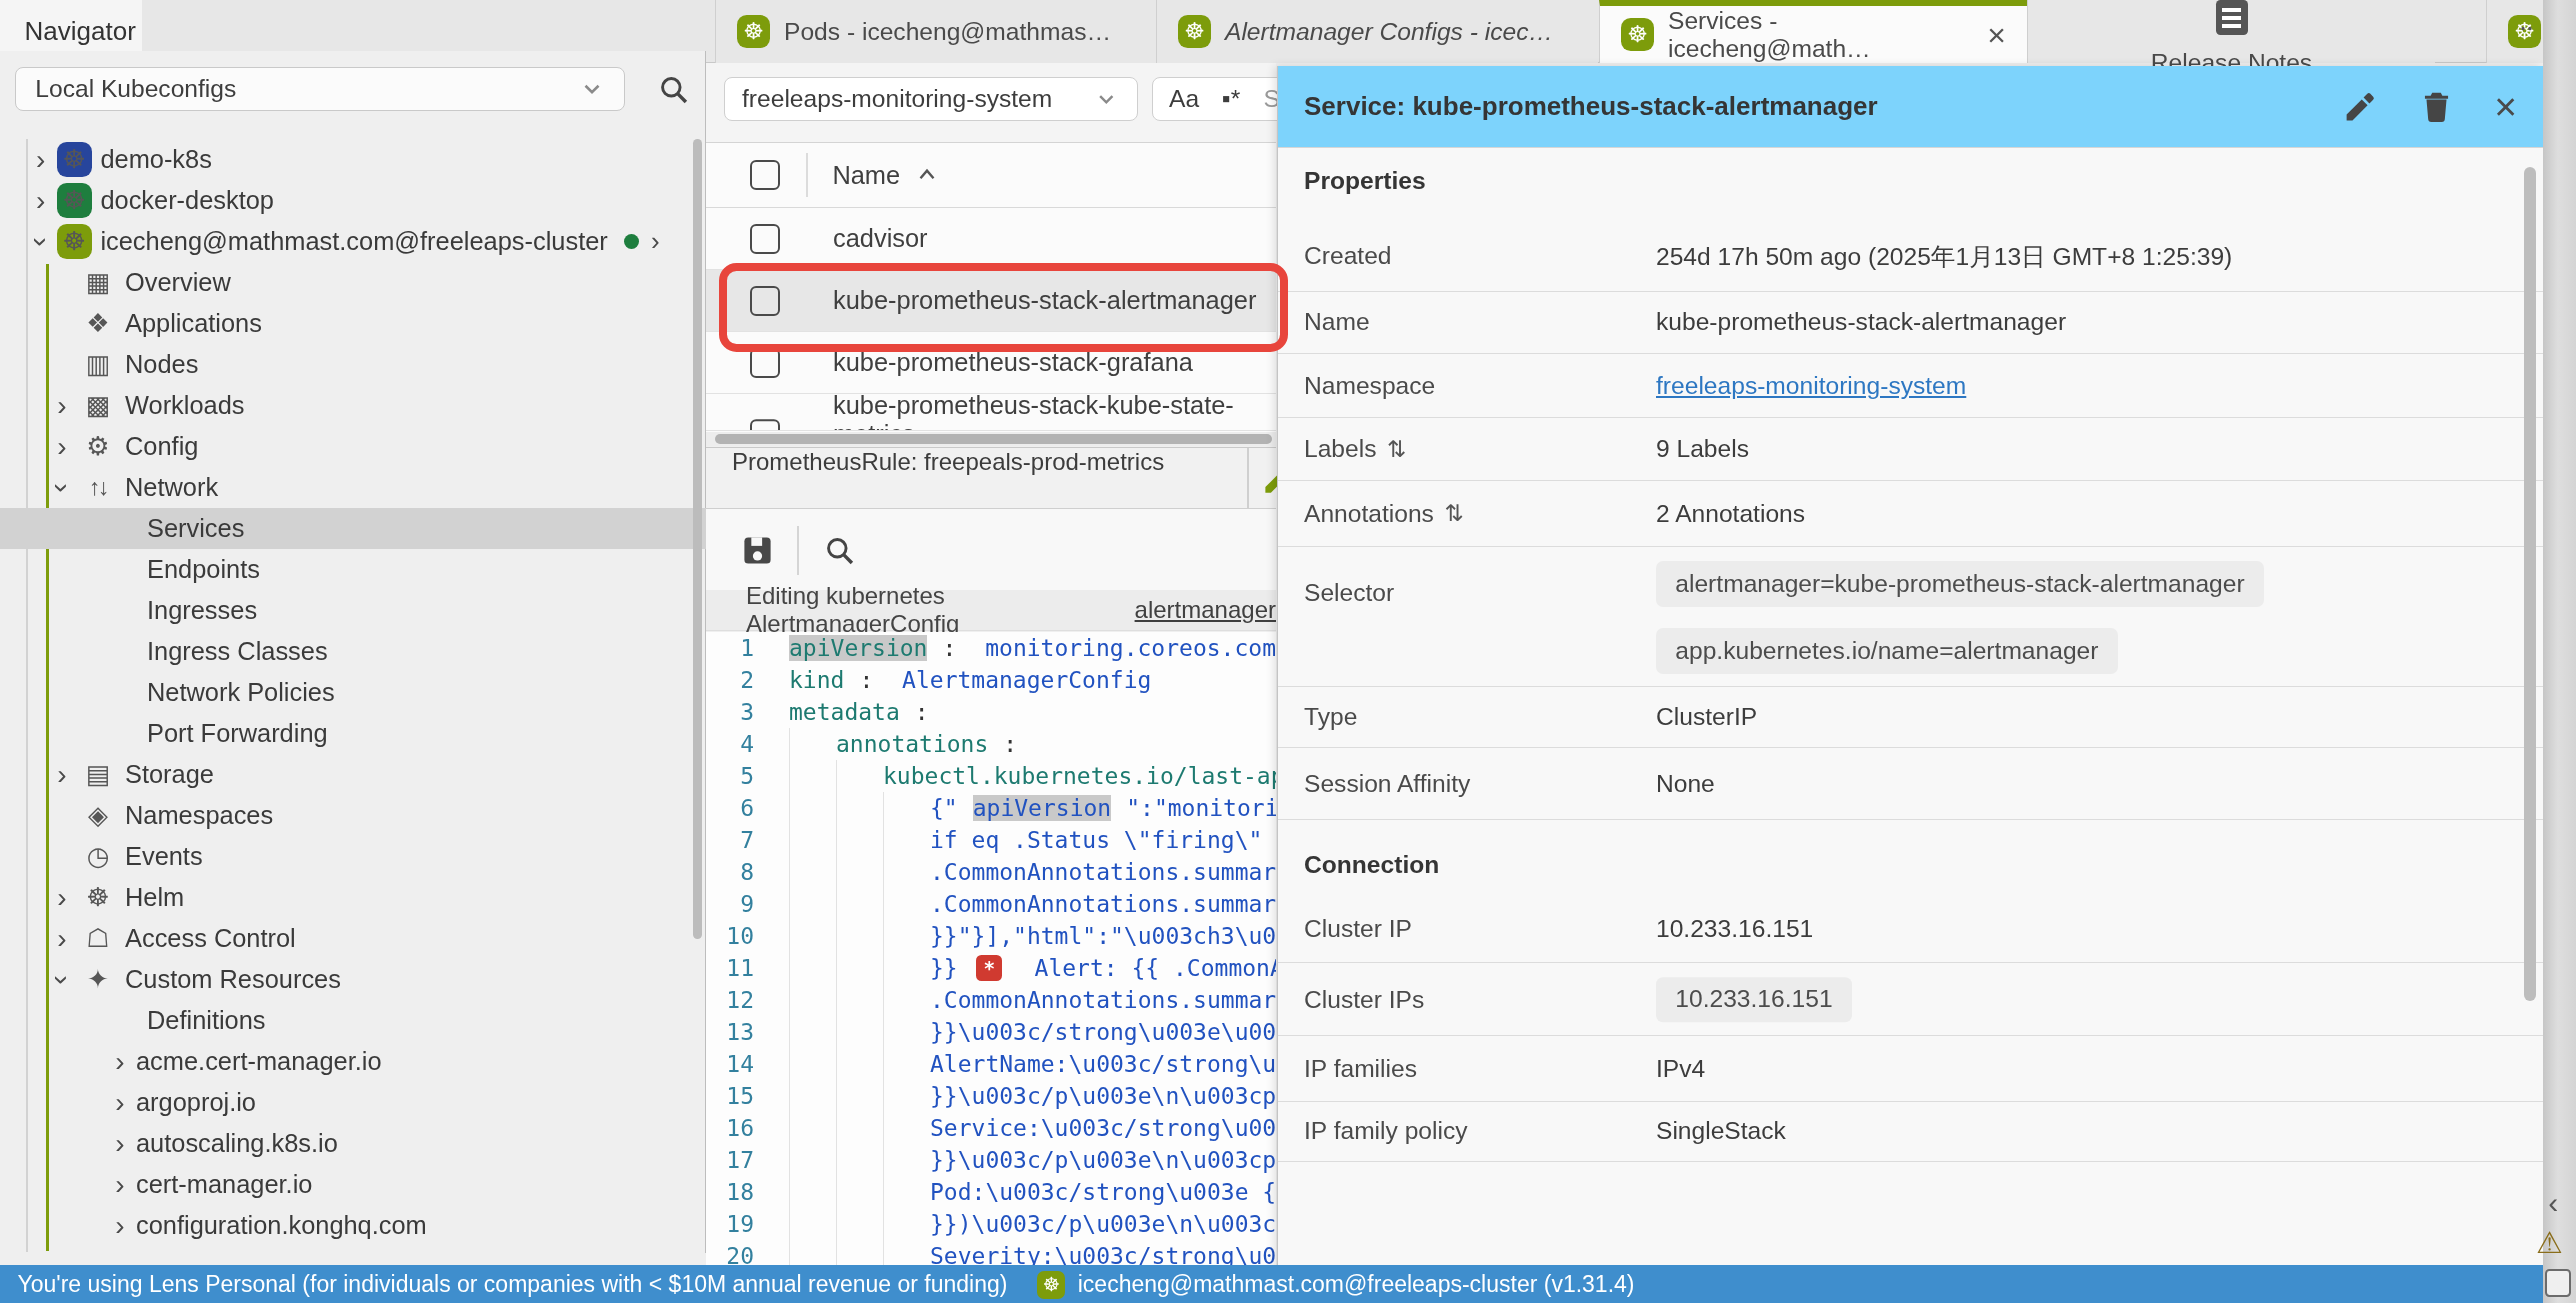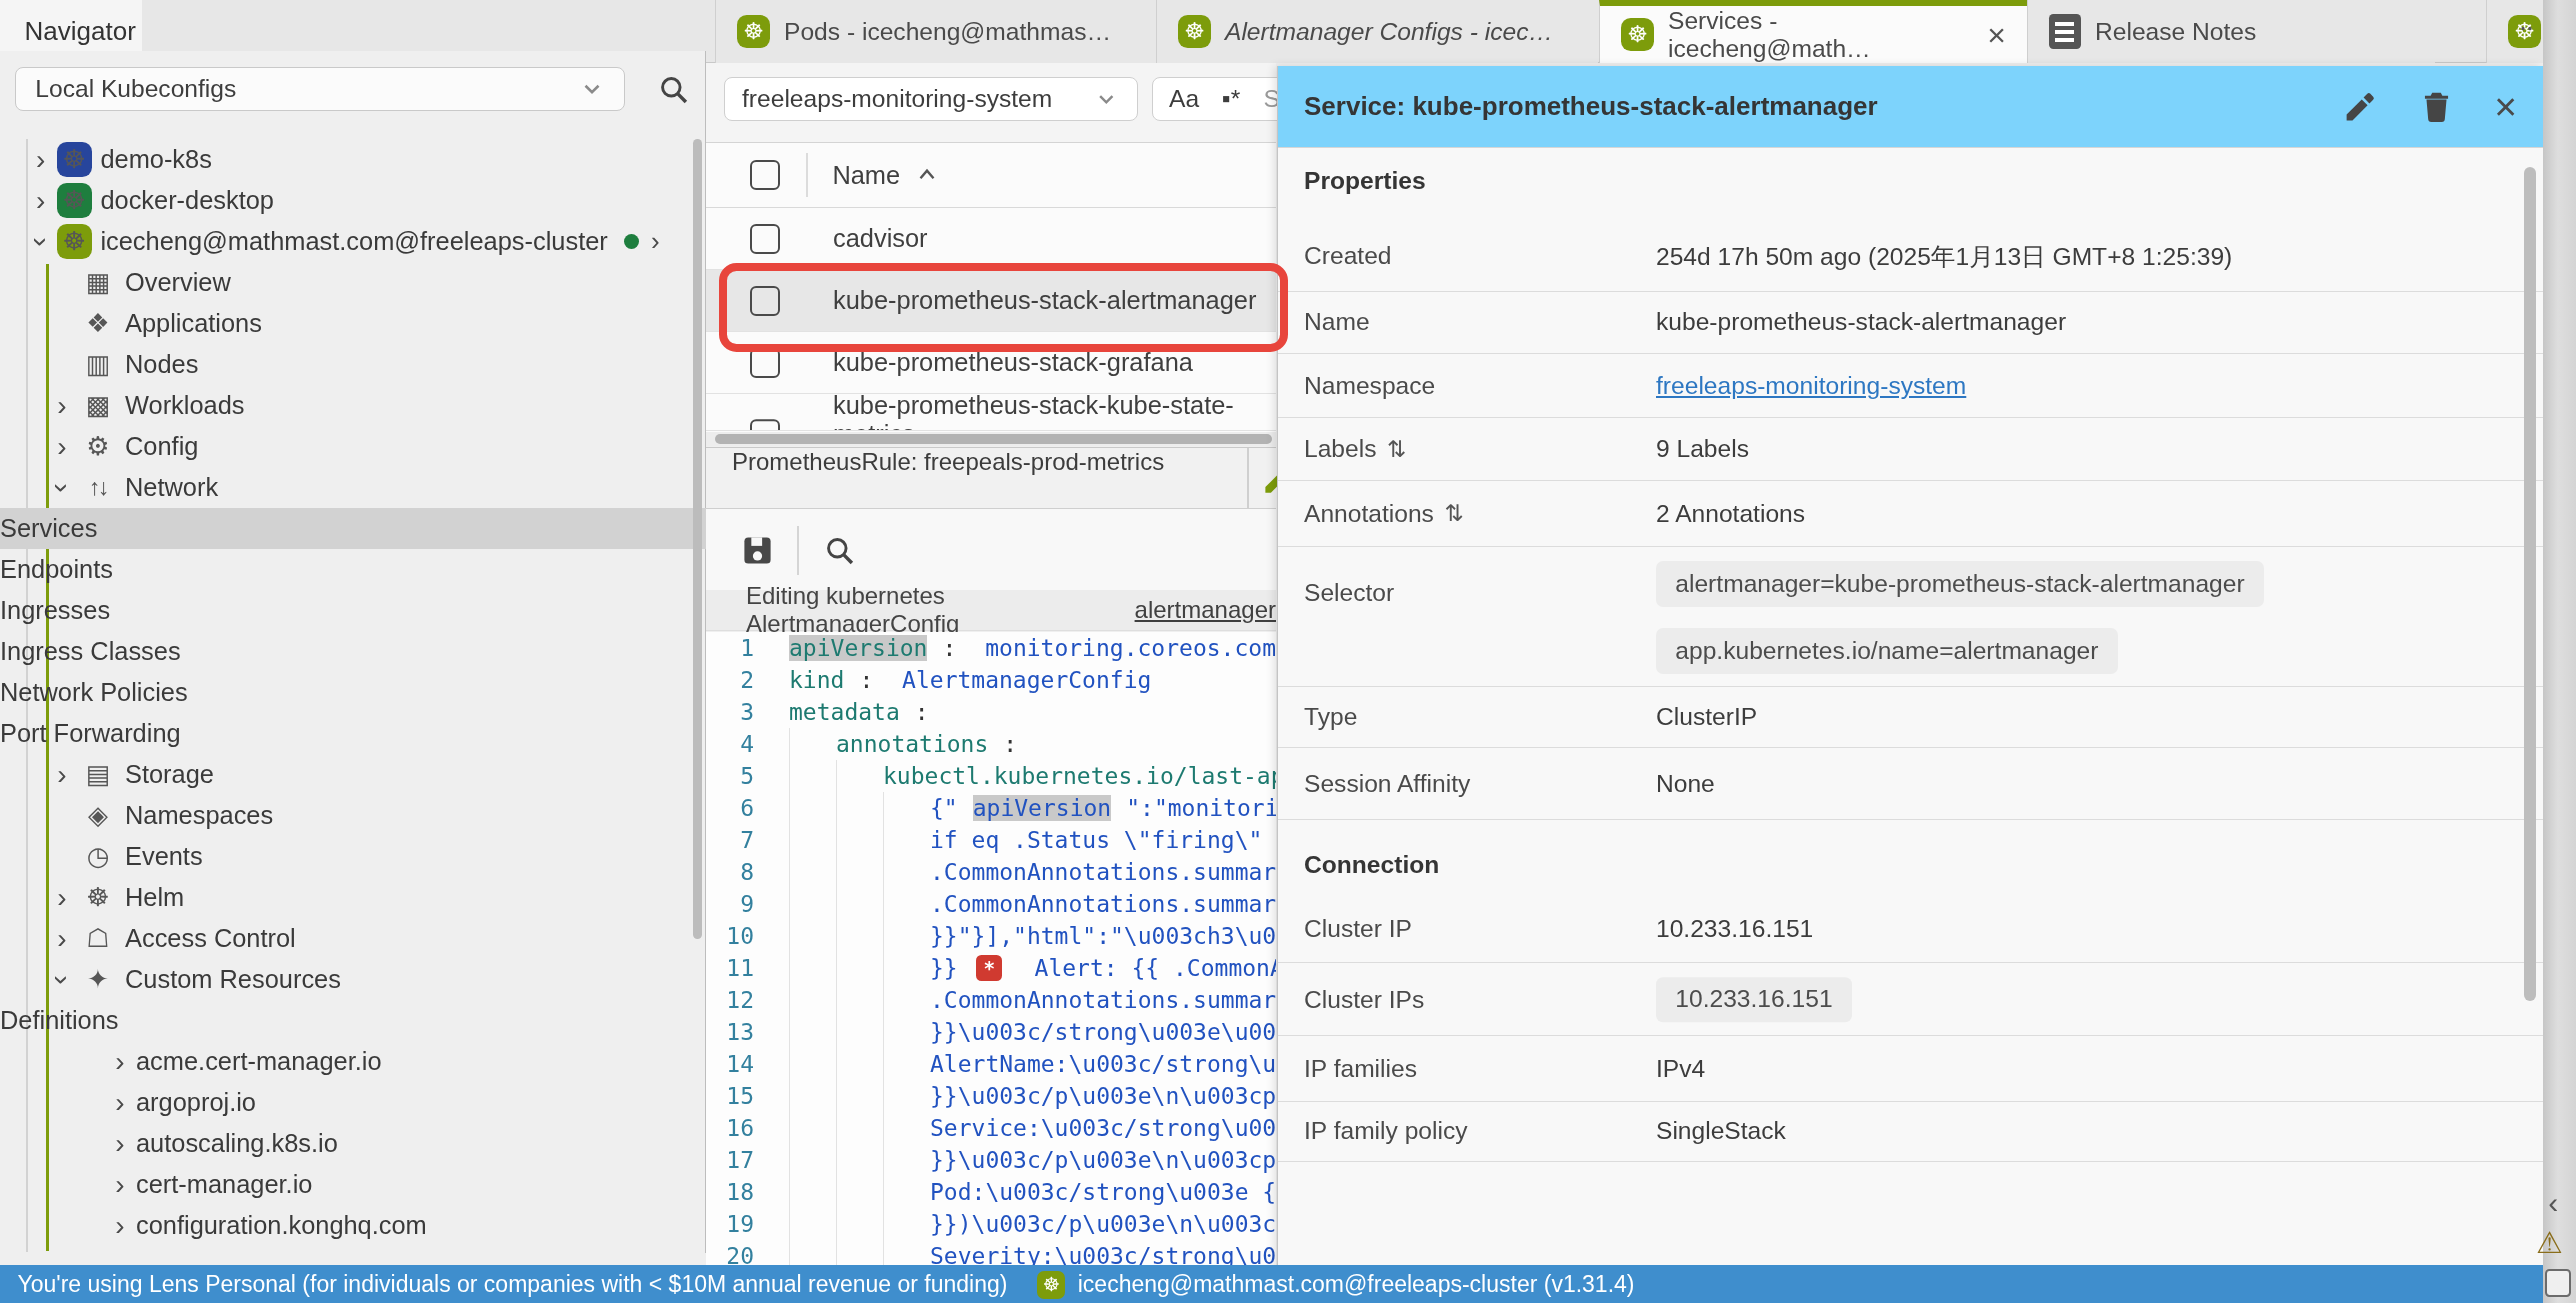--- a/index.html
+++ b/index.html
@@ -29,21 +29,21 @@
   .kc-select{position:absolute;left:15px;top:16px;width:610px;height:44px;background:#fbfbfb;
              border:1.8px solid #c9c9c9;border-radius:8px;display:flex;align-items:center;
              padding:0 19.3px;font-size:24.6px;color:#3d3d3d;}
   .kc-select .chev-d{margin-left:auto;}
   .side-search{position:absolute;left:656px;top:21px;}
   .guide-gray{position:absolute;left:26px;top:88px;width:1.8px;height:1113px;background:#d2d2d2;}
   .guide-green{position:absolute;left:46px;top:213px;width:2.6px;height:987px;background:#7d9c0b;}
   .tree{position:absolute;left:0;top:88px;width:706px;}
   .s-item{display:flex;align-items:center;height:41px;font-size:25.4px;color:#3a3a3a;position:relative;}
   .s-item.lv0{padding-left:24.6px;} .s-item.lv1{padding-left:46px;}
-  .s-item.lv2{} .s-item.lv2b{padding-left:104px;}
+  .s-item.lv2{padding-left:147px;} .s-item.lv2b{padding-left:104px;}
   .s-item.sel{background:#d2d2d2;}
   .chev{width:32px;font-size:28px;color:#4a4a4a;text-align:center;flex:0 0 auto;}
   .chev.cd{transform:rotate(90deg);} .chev.cnh{visibility:hidden;}
   .s-ic{width:40px;margin-right:7px;font-size:26px;color:#565656;display:inline-flex;justify-content:center;flex:0 0 auto;}
   .s-ic.k8s{width:35px;height:35px;margin-right:8.8px;}
   .s-ic.narrow{font-size:23px;letter-spacing:-2.6px;}
   .gdot{width:15px;height:15px;border-radius:50%;background:#1e7e3e;margin-left:16px;flex:0 0 auto;}
   .tailc{margin-left:12.3px;font-size:26px;color:#4a4a4a;}
   .side-scroll{position:absolute;right:3.5px;top:88px;width:8.8px;height:800px;border-radius:4.4px;background:#bcbcbc;}
 
@@ -146,21 +146,21 @@
     </div>
     <div class="tab italic" style="left:1156px;width:442px;">
       <span class="k8s sm">☸</span>
       <span class="tlabel">Alertmanager Configs - icec…</span>
     </div>
     <div class="tab active" style="left:1599px;width:428px;">
       <span class="k8s sm">☸</span>
       <span class="tlabel">Services - icecheng@math…</span>
       <span class="close-x">×</span>
     </div>
-    <div class="tab" style="left:2027px;width:408px;">
+    <div class="tab" style="left:2027px;width:408px;flex-direction:column;">
       <span class="doc-ic"></span>
       <span class="tlabel">Release Notes</span>
     </div>
     <div class="tab" style="left:2486px;width:90px;border-left:0.9px solid #cfcfcf;">
       <span class="k8s sm">☸</span>
     </div>
     <div class="dots">‥</div>
   </div>
 
   <div class="sidebar">

